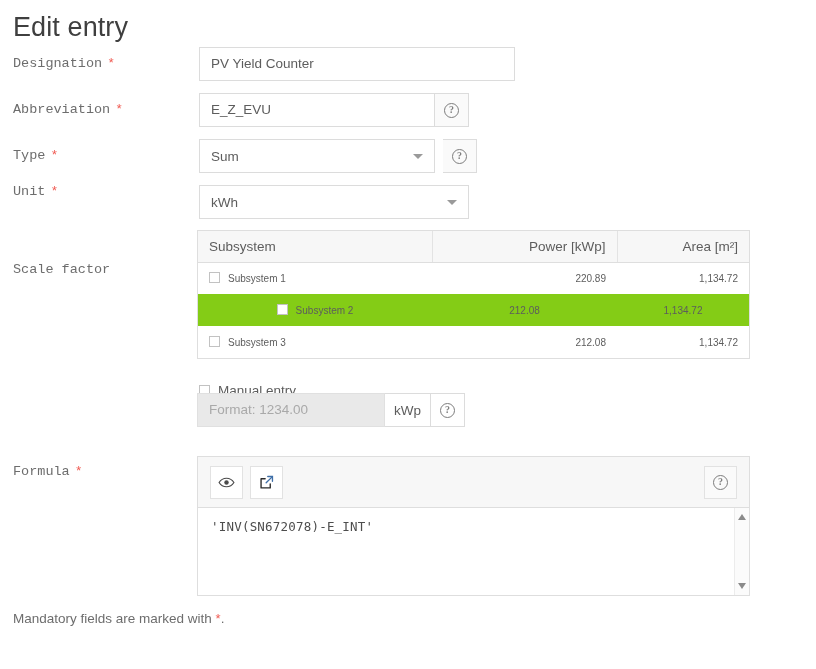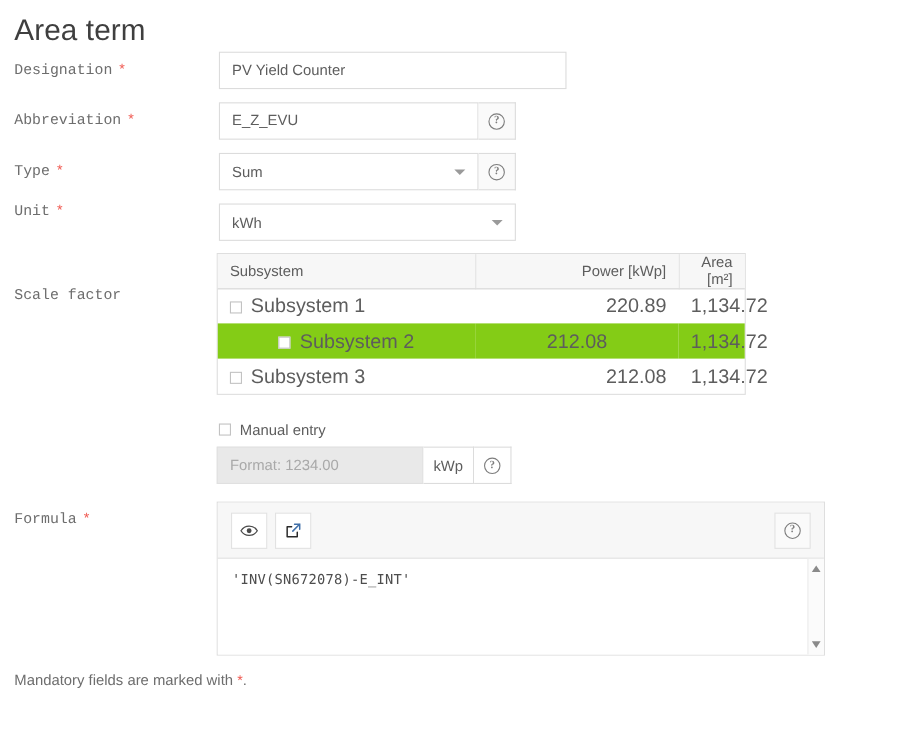--- a/index.html
+++ b/index.html
@@ -104,42 +104,42 @@
     color: #7d7d7d;
     font-family: "Liberation Serif", serif;
     font-weight: bold;
     padding-bottom: 1px;
   }
 
   
   .tbl-wrap {
     position: absolute;
     left: 197px; top: 230px;
-    width: 481px;
+    width: 553px;
     border: 1px solid #dedede;
     background: #ffffff;
   }
   table.subs { width: 100%; border-collapse: collapse; table-layout: fixed; }
   table.subs th {
     background: #f7f7f7;
     font-weight: normal;
     font-size: 13.5px;
     color: #5d5d5d;
     height: 31px;
     padding: 0 11px;
     border-bottom: 1px solid #dedede;
     border-right: 1px solid #e3e3e3;
   }
   table.subs th:last-child { border-right: none; }
   table.subs th.c-name { text-align: left; width: 234px; }
   table.subs th.c-pow  { text-align: right; width: 185px; }
   table.subs th.c-area { text-align: right; padding-left: 20px; }
 
   table.subs td {
-    font-size: 18px;
+    font-size: 10px;
     color: #5d5d5d;
     height: 32px;
     padding: 0 11px;
     border: none;
   }
   table.subs td.c-name { text-align: left; }
   table.subs td.c-pow, table.subs td.c-area { text-align: right; }
   table.subs tr.alt td { background: #84cc16; text-align: center; }
 
   .cbox {
@@ -225,21 +225,21 @@
     font-size: 13.5px;
     color: #6d6d6d;
   }
   .footer-note .req { margin-left: 0; }
 </style>
 </head>
 <body>
 
 <div class="page">
 
-  <div class="page-title">Area term</div>
+  <div class="page-title">Edit entry</div>
 
   <div class="field-label" style="top:56px;">
     <span>Designation</span><span class="req">*</span>
   </div>
   <div class="control" style="left:199px; top:47px;">
     <div class="txt-input" style="width:316px;">PV Yield Counter</div>
   </div>
 
   <div class="field-label" style="top:102px;">
     <span>Abbreviation</span><span class="req">*</span>
@@ -247,21 +247,21 @@
   <div class="control" style="left:199px; top:93px;">
     <div class="txt-input" style="width:236px;">E_Z_EVU</div>
     <div class="addon">
       <span class="qmark">?</span>
     </div>
   </div>
 
   <div class="field-label" style="top:148px;">
     <span>Type</span><span class="req">*</span>
   </div>
-  <div class="control" style="left:199px; top:139px;">
+  <div class="control" style="left:199px; top:139px;gap:8px;">
     <div class="select-input" style="width:236px;">
       <span>Sum</span>
       <span class="caret"></span>
     </div>
     <div class="addon">
       <span class="qmark">?</span>
     </div>
   </div>
 
   <div class="field-label" style="top:184px;">
@@ -311,21 +311,21 @@
         </tr>
       </tbody>
     </table>
   </div>
 
   <div class="manual-row">
     <span class="cbox"></span>
     <span>Manual entry</span>
   </div>
 
-  <div class="control" style="left:197px; top:406px;">
+  <div class="control" style="left:197px; top:393px;">
     <div class="txt-input disabled" style="width:188px;">Format: 1234.00</div>
     <div class="addon plainbg">kWp</div>
     <div class="addon plainbg">
       <span class="qmark">?</span>
     </div>
   </div>
 
   <div class="field-label" style="top:464px;">
     <span>Formula</span><span class="req">*</span>
   </div>

